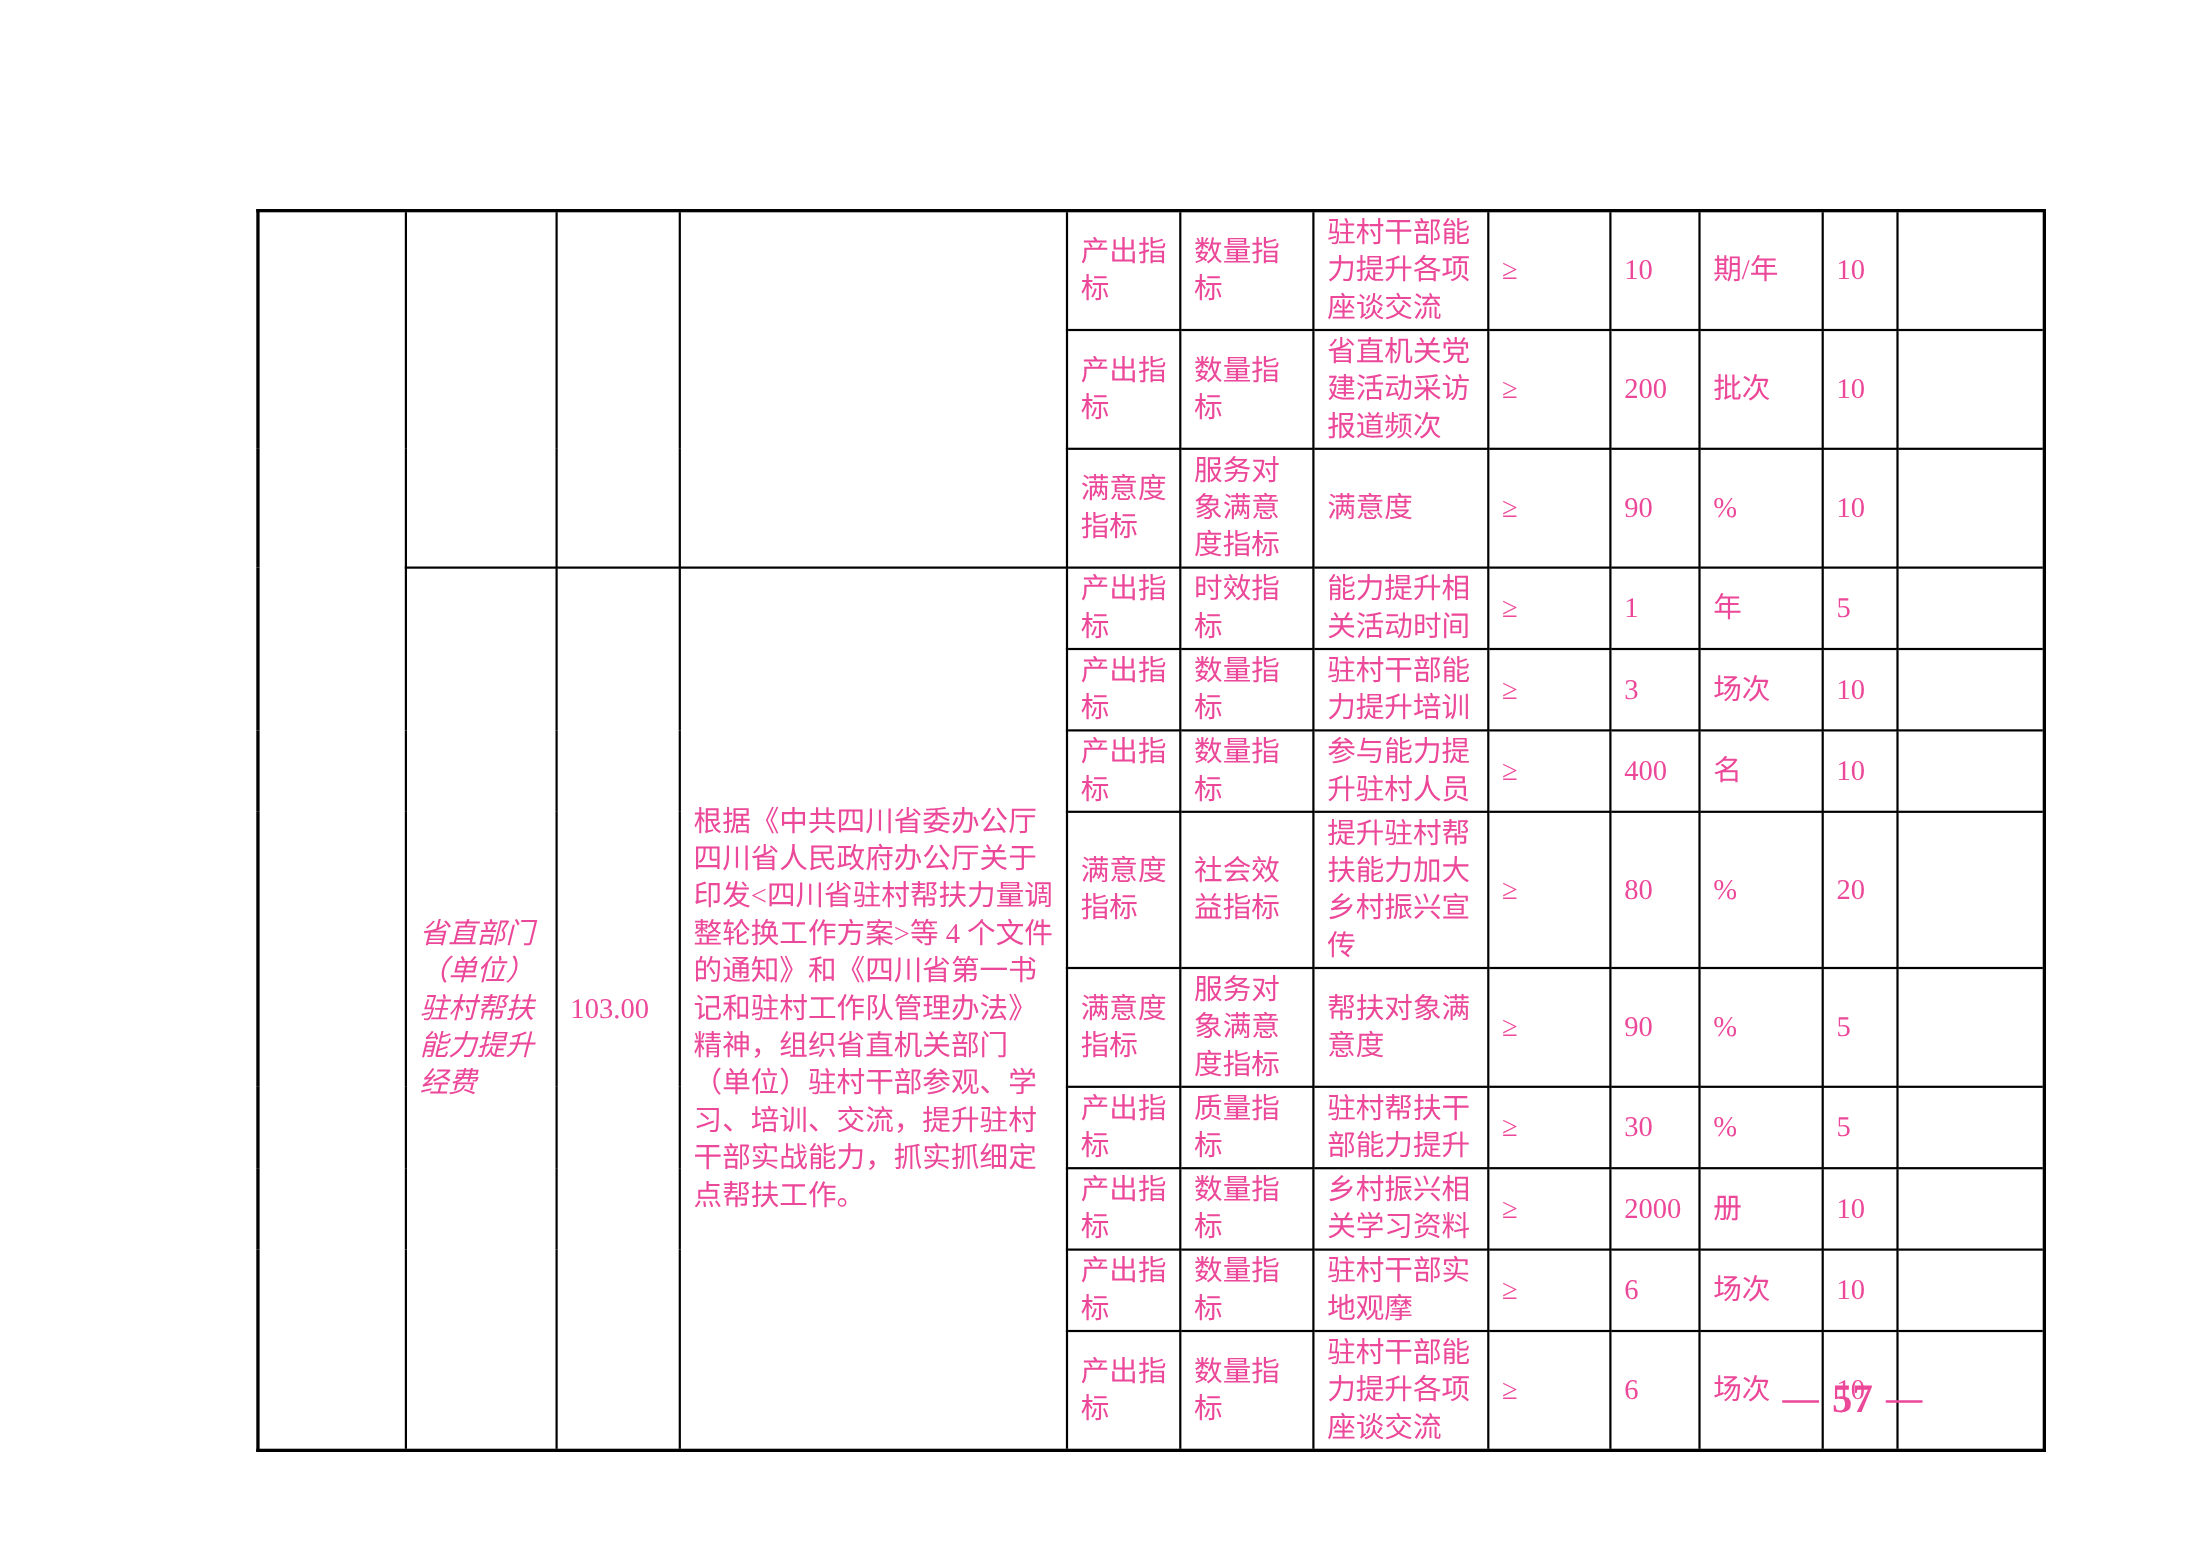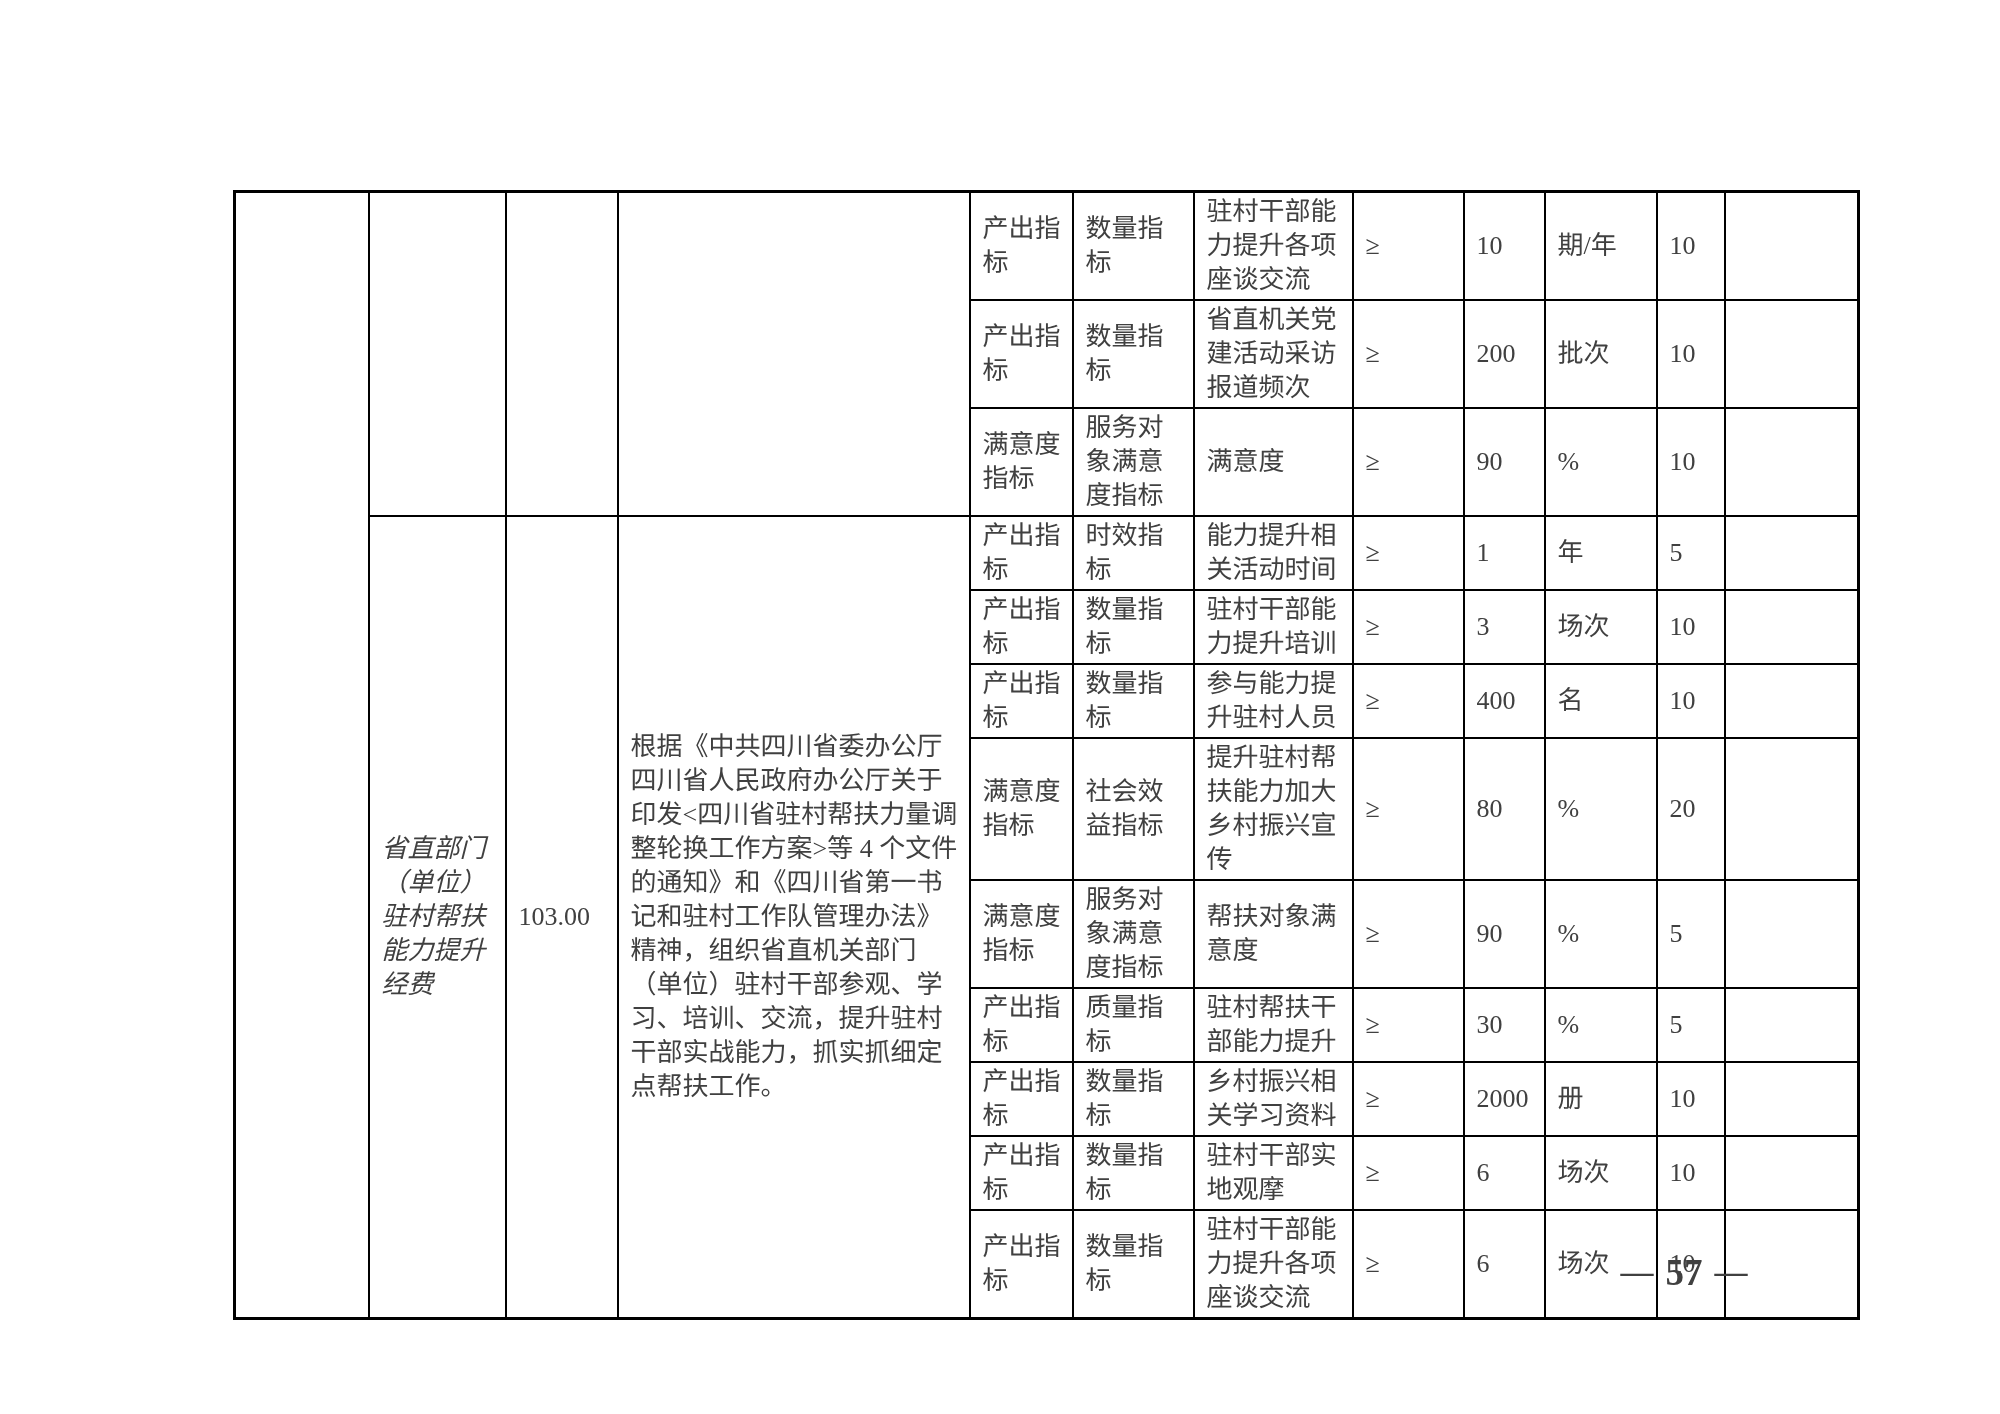--- a/index.html
+++ b/index.html
@@ -2,21 +2,21 @@
 <html lang="zh-CN"><head>
 <meta charset="utf-8">
 <style>
   html, body { margin: 0; padding: 0; background: #e8e8e8; }
   .page {
     position: relative;
     width: 2000px;
     height: 1414px;
     background: #ffffff;
     font-family: "Liberation Serif", "DejaVu Serif", serif;
-    color: #404040;
+    color: #ec4899;
     overflow: hidden;
   }
   table.perf {
     position: absolute;
     left: 233px;
     top: 190px;
     width: 1624px;
     border-collapse: collapse;
     table-layout: fixed;
     border: 3px solid #000;

